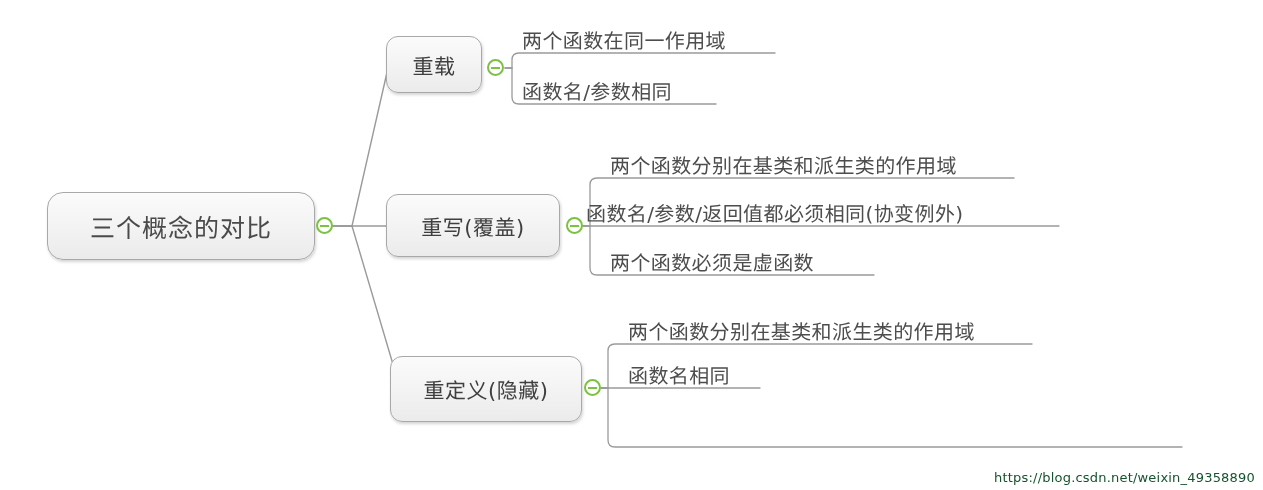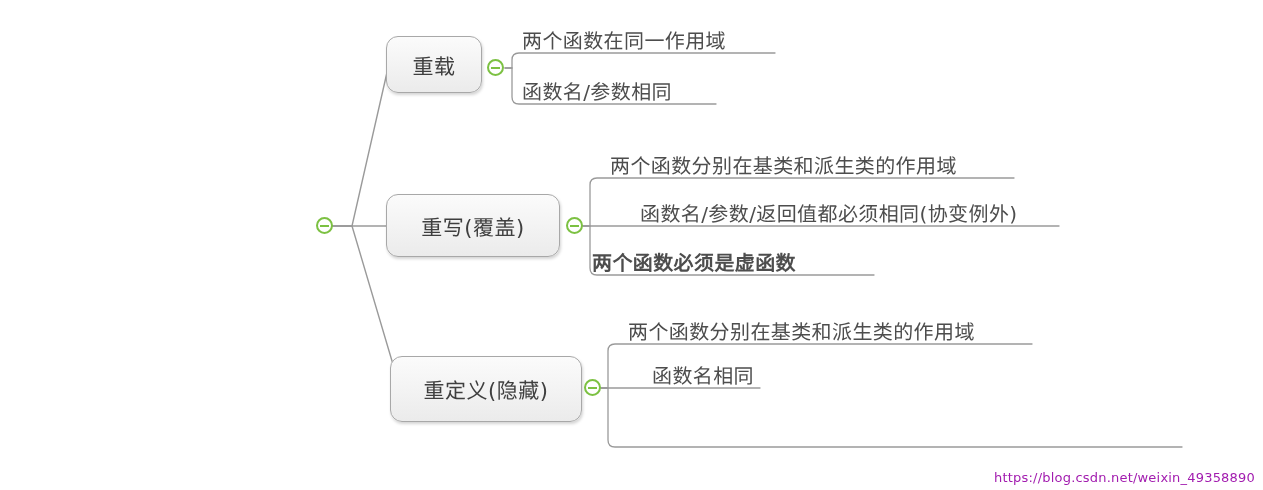--- a/index.html
+++ b/index.html
@@ -89,21 +89,21 @@
     line-height: 1.1;
   }
 
   
   .watermark {
     position: absolute;
     right: 8px;
     bottom: 5px;
     font-family: "DejaVu Sans", "Liberation Sans", sans-serif;
     font-size: 13px;
-    color: #a21caf;
+    color: #14532d;
     letter-spacing: 0.2px;
     white-space: nowrap;
   }
 </style>
 </head>
 <body>
 
 <div id="canvas">
 
   <svg id="wires" viewBox="0 0 1263 490" xmlns="http://www.w3.org/2000/svg">
@@ -124,42 +124,45 @@
       <path d="M 583 226 L 590 226 L 590 185 Q 590 178 597 178 L 1014 178"></path>
       <path d="M 583 226 L 597 226 L 1059 226"></path>
       <path d="M 583 226 L 590 226 L 590 268 Q 590 275 597 275 L 874 275"></path>
 
       <path d="M 601 388 L 608 388 L 608 351 Q 608 344 615 344 L 1032 344"></path>
       <path d="M 601 388 L 615 388 L 760 388"></path>
       <path d="M 601 388 L 608 388 L 608 440 Q 608 447 615 447 L 1182 447"></path>
     </g>
   </svg>
 
+  <div class="node node-root" style="left:47px; top:192px; width:268px; height:68px;">
+    <span>三个概念的对比</span>
+  </div>
   <div class="toggle" style="left:316px; top:217px;" title="collapse"></div>
 
   <div class="node node-branch" style="left:386px; top:36px; width:96px; height:57px;">
     <span>重载</span>
   </div>
   <div class="toggle" style="left:487px; top:59px;" title="collapse"></div>
 
   <div class="leaf" style="left:522px; top:81px;">函数名/参数相同</div>
   <div class="leaf" style="left:522px; top:30px;">两个函数在同一作用域</div>
 
   <div class="node node-branch" style="left:386px; top:194px; width:174px; height:63px;">
     <span>重写(覆盖)</span>
   </div>
   <div class="toggle" style="left:566px; top:217px;" title="collapse"></div>
 
   <div class="leaf" style="left:610px; top:155px;">两个函数分别在基类和派生类的作用域</div>
-  <div class="leaf" style="left:640px; top:203px;">函数名/参数/返回值都必须相同(协变例外)</div>
-  <div class="leaf" style="left:592px; top:252px;font-weight:bold;">两个函数必须是虚函数</div>
+  <div class="leaf" style="left:586px; top:203px;">函数名/参数/返回值都必须相同(协变例外)</div>
+  <div class="leaf" style="left:610px; top:252px;">两个函数必须是虚函数</div>
 
   <div class="node node-branch" style="left:390px; top:356px; width:192px; height:66px;">
     <span>重定义(隐藏)</span>
   </div>
   <div class="toggle" style="left:584px; top:379px;" title="collapse"></div>
 
   <div class="leaf" style="left:628px; top:321px;">两个函数分别在基类和派生类的作用域</div>
-  <div class="leaf" style="left:652px; top:365px;">函数名相同</div>
+  <div class="leaf" style="left:628px; top:365px;">函数名相同</div>
 
   <div class="watermark">https://blog.csdn.net/weixin_49358890</div>
 
 </div>
 
 </body></html>

